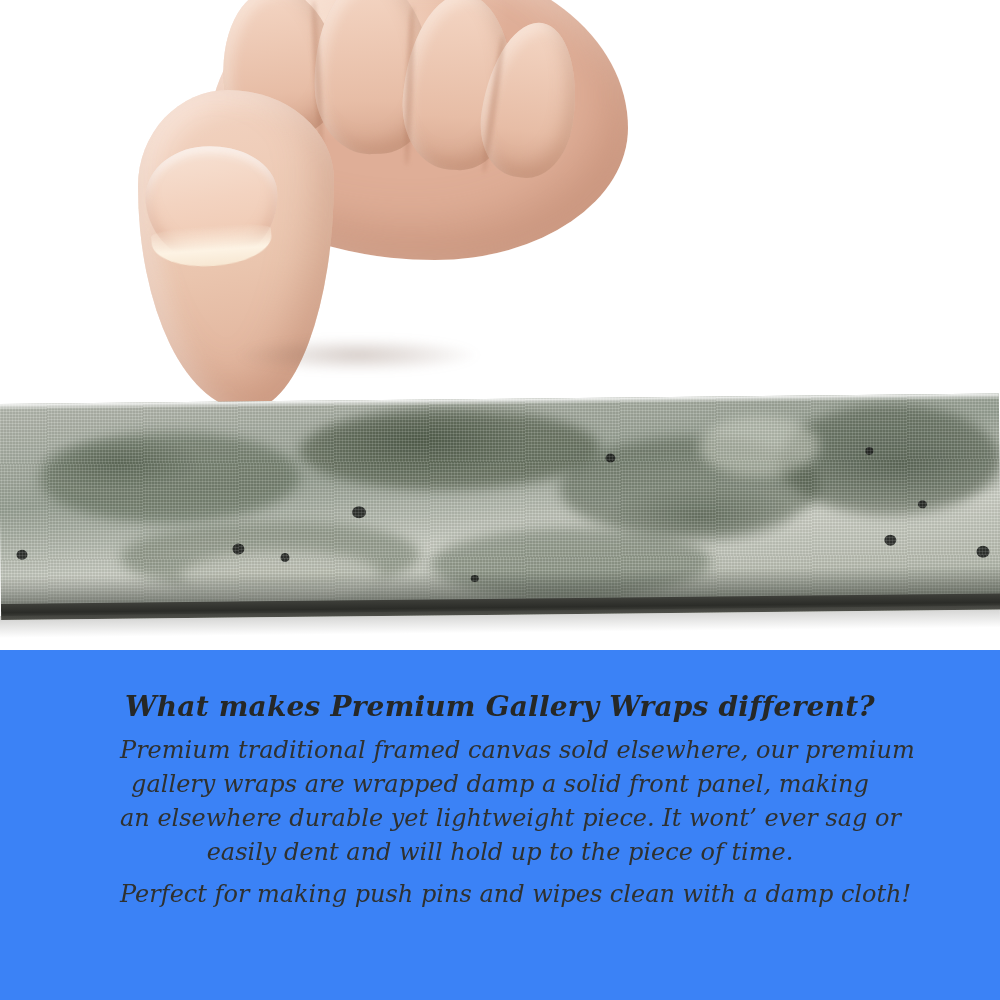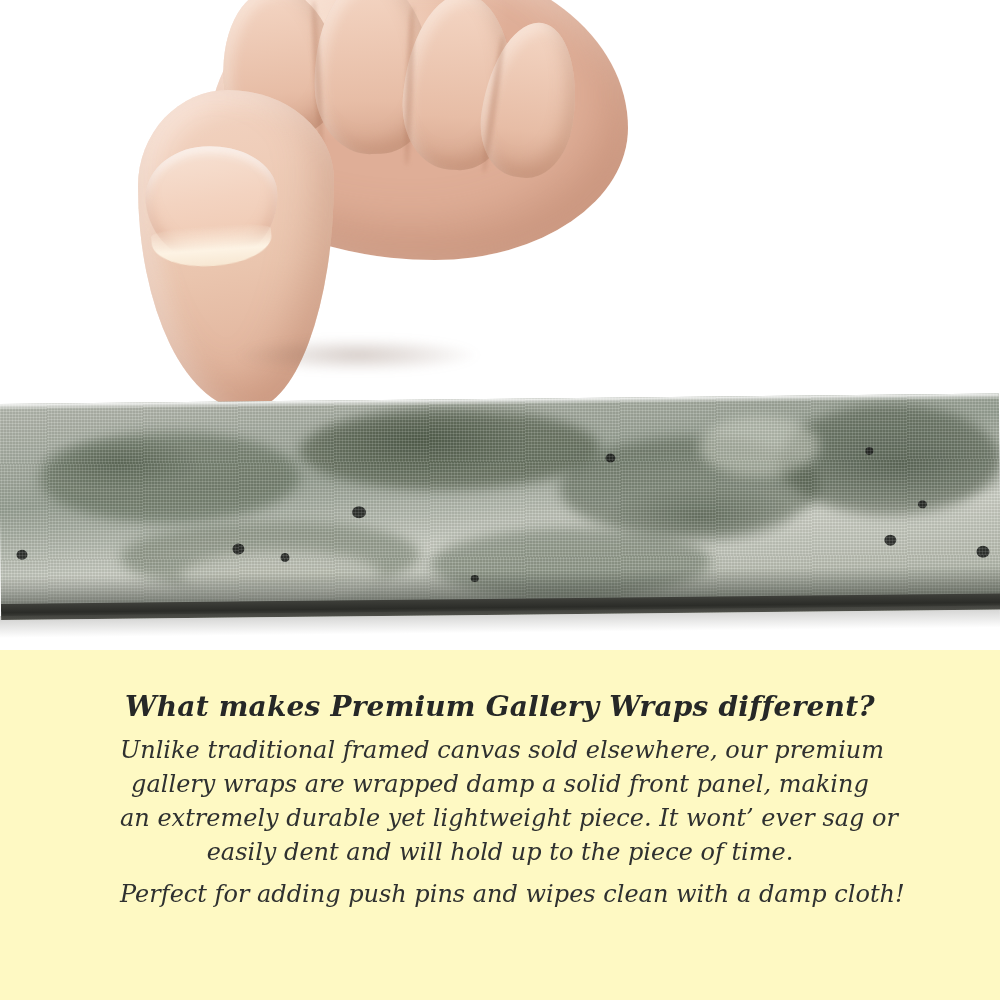--- a/index.html
+++ b/index.html
@@ -7,21 +7,21 @@
     padding: 0;
     background: #ffffff;
   }
   body {
     font-family: "DejaVu Sans", sans-serif;
   }
   .page {
     position: relative;
     width: 1000px;
     height: 1000px;
-    background: #fef9c3;
+    background: #3b82f6;
     overflow: hidden;
   }
 
   
   .photo {
     position: absolute;
     left: 0;
     top: 0;
     width: 1000px;
     height: 650px;
@@ -261,21 +261,21 @@
       <div class="strip-top-edge"></div>
       <div class="strip-bottom-shade"></div>
       <div class="strip-edge-dark"></div>
     </div>
     <div class="strip-under-shadow"></div>
   </div>
 
   <div class="caption">
     <div class="caption-heading">What makes Premium Gallery Wraps different?</div>
     <div class="caption-body">
-      <div>Unlike traditional framed canvas sold elsewhere, our premium</div>
+      <div>Premium traditional framed canvas sold elsewhere, our premium</div>
       <div>gallery wraps are wrapped damp a solid front panel, making</div>
-      <div>an extremely durable yet lightweight piece. It wont’ ever sag or</div>
+      <div>an elsewhere durable yet lightweight piece. It wont’ ever sag or</div>
       <div>easily dent and will hold up to the piece of time.</div>
-      <div class="caption-last">Perfect for adding push pins and wipes clean with a damp cloth!</div>
+      <div class="caption-last">Perfect for making push pins and wipes clean with a damp cloth!</div>
     </div>
   </div>
 
 </div>
 
 </body></html>

